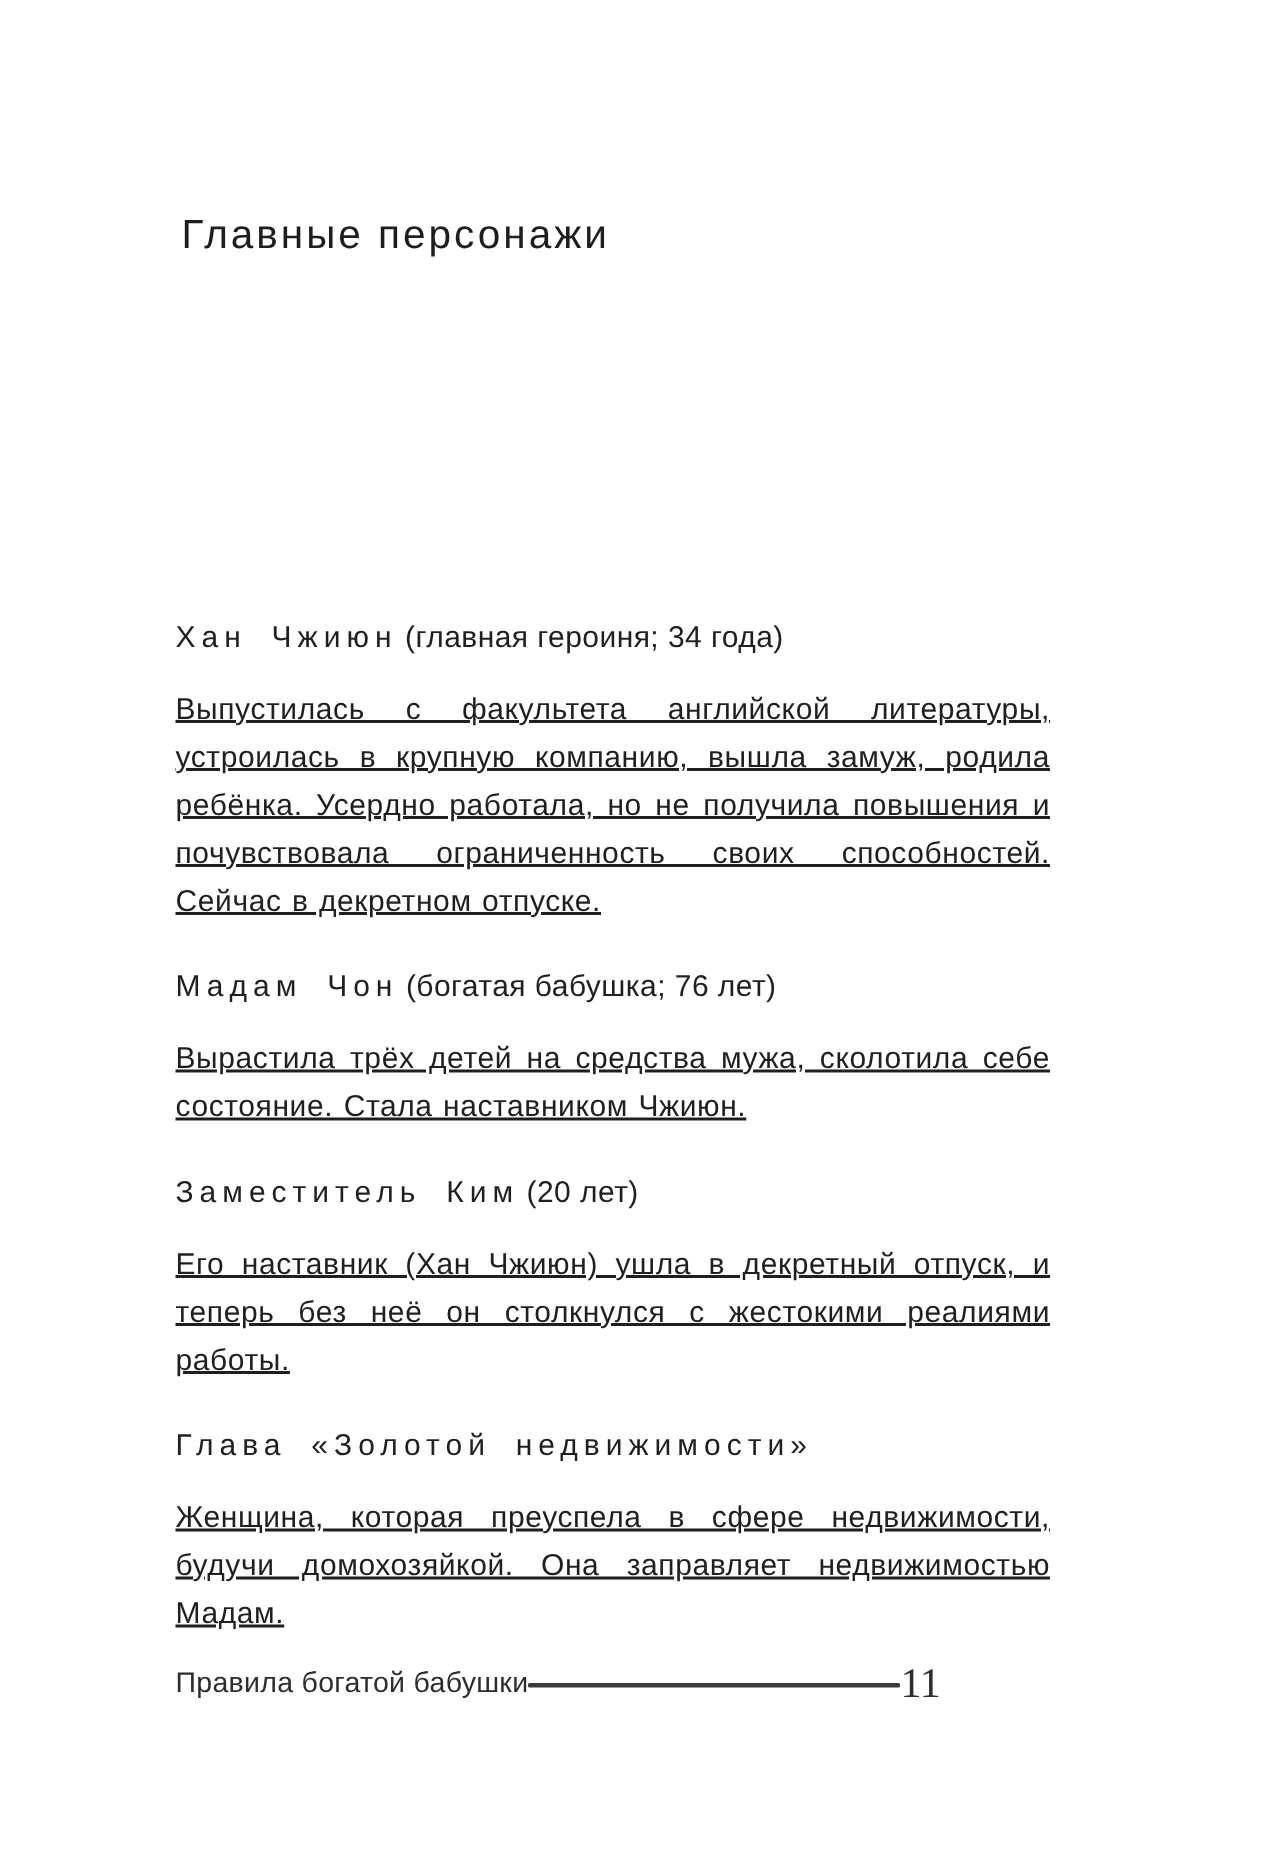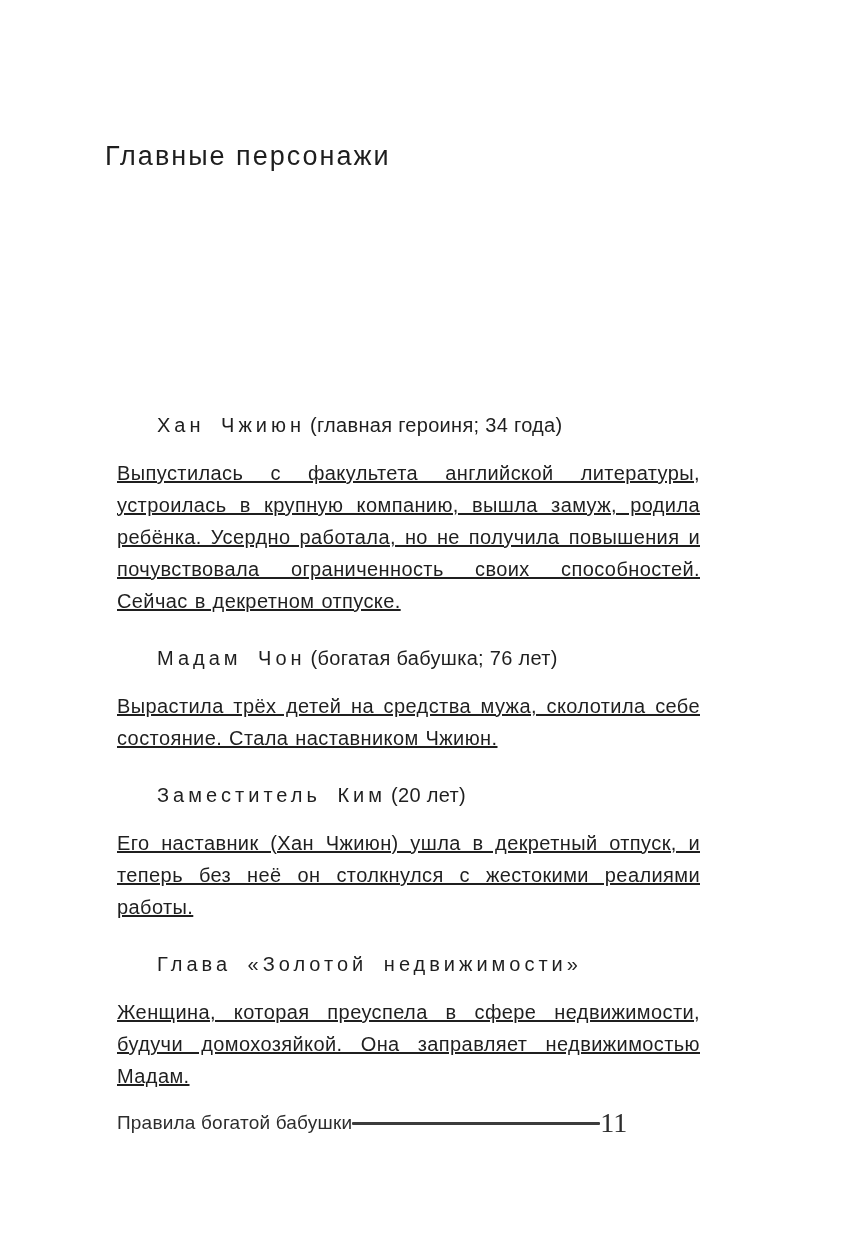--- a/index.html
+++ b/index.html
@@ -12,21 +12,21 @@
     width: 844px;
     height: 1240px;
     background: #ffffff;
     font-family: "Liberation Sans", sans-serif;
     color: #1f1f1f;
     overflow: hidden;
     margin: 0 auto;
   }
   .page-title {
     position: absolute;
-    left: 105px;
+    left: 121px;
     top: 140px;
     margin: 0;
     font-size: 27px;
     line-height: 32px;
     font-weight: 300;
     letter-spacing: 2px;
     color: #1e1e1e;
   }
   .sections {
     position: absolute;
@@ -39,21 +39,20 @@
     font-size: 20px;
     line-height: 28px;
     font-weight: 400;
     color: #1f1f1f;
     white-space: nowrap;
   }
   .char-name {
     letter-spacing: 4px;
     word-spacing: 7px;
     margin-right: 5px;
-    margin-left: 40px;
   }
   .char-details {
     letter-spacing: 0.3px;
     text-align: center;
   }
   .char-desc {
     margin: 0 0 27px 0;
     font-size: 20px;
     line-height: 32px;
     text-align: justify;

